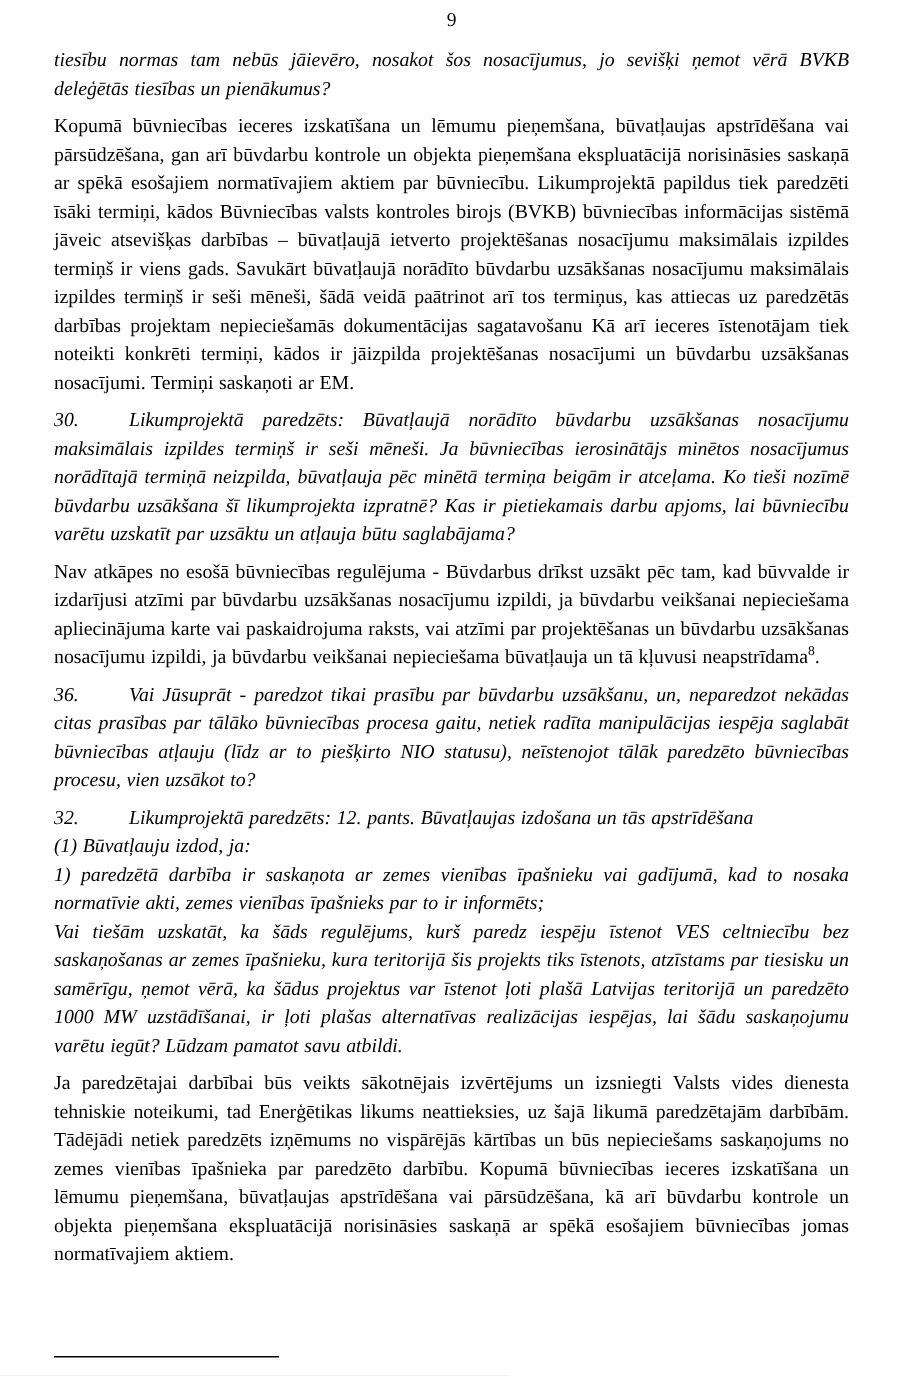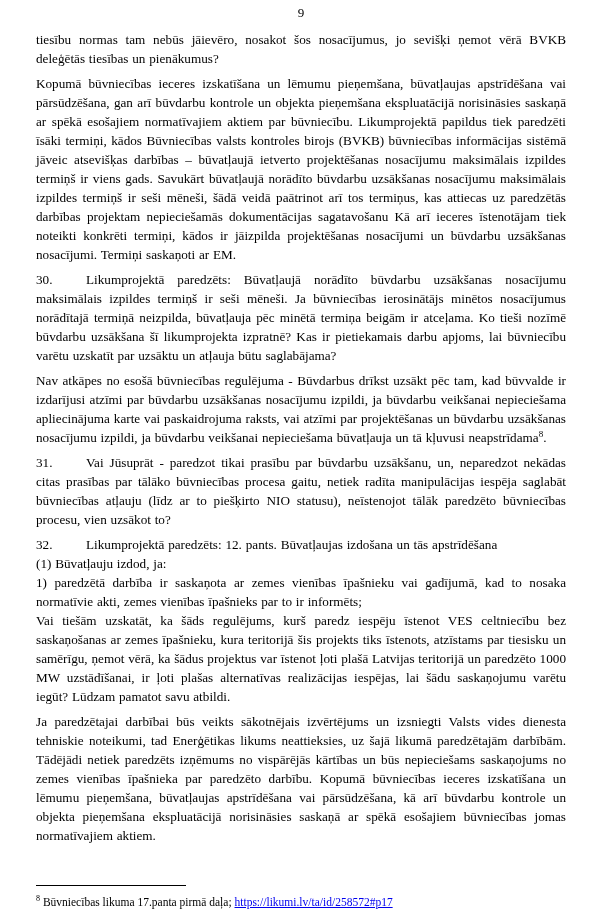--- a/index.html
+++ b/index.html
@@ -20,21 +20,21 @@
     line-height: 16px;
     margin: 0 0 9px 0;
   }
   .doc-body .para {
     margin: 0 0 6px 0;
     text-align: justify;
     font-size: 13.2px;
     line-height: 19px;
     word-spacing: 0.5px;
   }
-  .para.italic { }
+  .para.italic { font-style: italic; }
   .para .para-num {
     display: inline-block;
     width: 50px;
     font-style: inherit;
   }
   .para sup {
     font-size: 9px;
     line-height: 0;
     vertical-align: super;
   }
@@ -67,24 +67,21 @@
 <body>
 
 <div class="page">
   <div class="page-number">9</div>
 
   <div class="doc-body">
       <p class="para italic">tiesību normas tam nebūs jāievēro, nosakot šos nosacījumus, jo sevišķi ņemot vērā BVKB deleģētās tiesības un pienākumus?</p>
       <p class="para normal">Kopumā būvniecības ieceres izskatīšana un lēmumu pieņemšana, būvatļaujas apstrīdēšana vai pārsūdzēšana, gan arī būvdarbu kontrole un objekta pieņemšana ekspluatācijā norisināsies saskaņā ar spēkā esošajiem normatīvajiem aktiem par būvniecību. Likumprojektā papildus tiek paredzēti īsāki termiņi, kādos Būvniecības valsts kontroles birojs (BVKB) būvniecības informācijas sistēmā jāveic atsevišķas darbības – būvatļaujā ietverto projektēšanas nosacījumu maksimālais izpildes termiņš ir viens gads. Savukārt būvatļaujā norādīto būvdarbu uzsākšanas nosacījumu maksimālais izpildes termiņš ir seši mēneši, šādā veidā paātrinot arī tos termiņus, kas attiecas uz paredzētās darbības projektam nepieciešamās dokumentācijas sagatavošanu Kā arī ieceres īstenotājam tiek noteikti konkrēti termiņi, kādos ir jāizpilda projektēšanas nosacījumi un būvdarbu uzsākšanas nosacījumi. Termiņi saskaņoti ar EM.</p>
       <p class="para italic"><span class="para-num">30.</span>Likumprojektā paredzēts: Būvatļaujā norādīto būvdarbu uzsākšanas nosacījumu maksimālais izpildes termiņš ir seši mēneši. Ja būvniecības ierosinātājs minētos nosacījumus norādītajā termiņā neizpilda, būvatļauja pēc minētā termiņa beigām ir atceļama. Ko tieši nozīmē būvdarbu uzsākšana šī likumprojekta izpratnē? Kas ir pietiekamais darbu apjoms, lai būvniecību varētu uzskatīt par uzsāktu un atļauja būtu saglabājama?</p>
       <p class="para normal">Nav atkāpes no esošā būvniecības regulējuma - Būvdarbus drīkst uzsākt pēc tam, kad būvvalde ir izdarījusi atzīmi par būvdarbu uzsākšanas nosacījumu izpildi, ja būvdarbu veikšanai nepieciešama apliecinājuma karte vai paskaidrojuma raksts, vai atzīmi par projektēšanas un būvdarbu uzsākšanas nosacījumu izpildi, ja būvdarbu veikšanai nepieciešama būvatļauja un tā kļuvusi neapstrīdama<sup>8</sup>.</p>
-      <p class="para italic"><span class="para-num">31.</span>Vai Jūsuprāt - paredzot tikai prasību par būvdarbu uzsākšanu, un, neparedzot nekādas citas prasības par tālāko būvniecības procesa gaitu, netiek radīta manipulācijas iespēja saglabāt būvniecības atļauju (līdz ar to piešķirto NIO statusu), neīstenojot tālāk paredzēto būvniecības procesu, vien uzsākot to?</p>
+      <p class="para italic"><span class="para-num">36.</span>Vai Jūsuprāt - paredzot tikai prasību par būvdarbu uzsākšanu, un, neparedzot nekādas citas prasības par tālāko būvniecības procesa gaitu, netiek radīta manipulācijas iespēja saglabāt būvniecības atļauju (līdz ar to piešķirto NIO statusu), neīstenojot tālāk paredzēto būvniecības procesu, vien uzsākot to?</p>
       <p class="para italic"><span class="para-num">32.</span>Likumprojektā paredzēts: 12. pants. Būvatļaujas izdošana un tās apstrīdēšana<br>(1) Būvatļauju izdod, ja:<br>1) paredzētā darbība ir saskaņota ar zemes vienības īpašnieku vai gadījumā, kad to nosaka normatīvie akti, zemes vienības īpašnieks par to ir informēts;<br>Vai tiešām uzskatāt, ka šāds regulējums, kurš paredz iespēju īstenot VES celtniecību bez saskaņošanas ar zemes īpašnieku, kura teritorijā šis projekts tiks īstenots, atzīstams par tiesisku un samērīgu, ņemot vērā, ka šādus projektus var īstenot ļoti plašā Latvijas teritorijā un paredzēto 1000 MW uzstādīšanai, ir ļoti plašas alternatīvas realizācijas iespējas, lai šādu saskaņojumu varētu iegūt? Lūdzam pamatot savu atbildi.</p>
       <p class="para normal">Ja paredzētajai darbībai būs veikts sākotnējais izvērtējums un izsniegti Valsts vides dienesta tehniskie noteikumi, tad Enerģētikas likums neattieksies, uz šajā likumā paredzētajām darbībām. Tādējādi netiek paredzēts izņēmums no vispārējās kārtības un būs nepieciešams saskaņojums no zemes vienības īpašnieka par paredzēto darbību. Kopumā būvniecības ieceres izskatīšana un lēmumu pieņemšana, būvatļaujas apstrīdēšana vai pārsūdzēšana, kā arī būvdarbu kontrole un objekta pieņemšana ekspluatācijā norisināsies saskaņā ar spēkā esošajiem būvniecības jomas normatīvajiem aktiem.</p>
     </div>
 
   <div class="footnote-block">
     <div class="footnote-rule"></div>
-    <div class="footnote-text">
-      <sup>8</sup><span> Būvniecības likuma 17.panta pirmā daļa; </span><a class="footnote-link" href="#" style="color: rgb(0, 0, 238);">https://likumi.lv/ta/id/258572#p17</a>
-    </div>
   </div>
 </div>
 
 </body></html>

